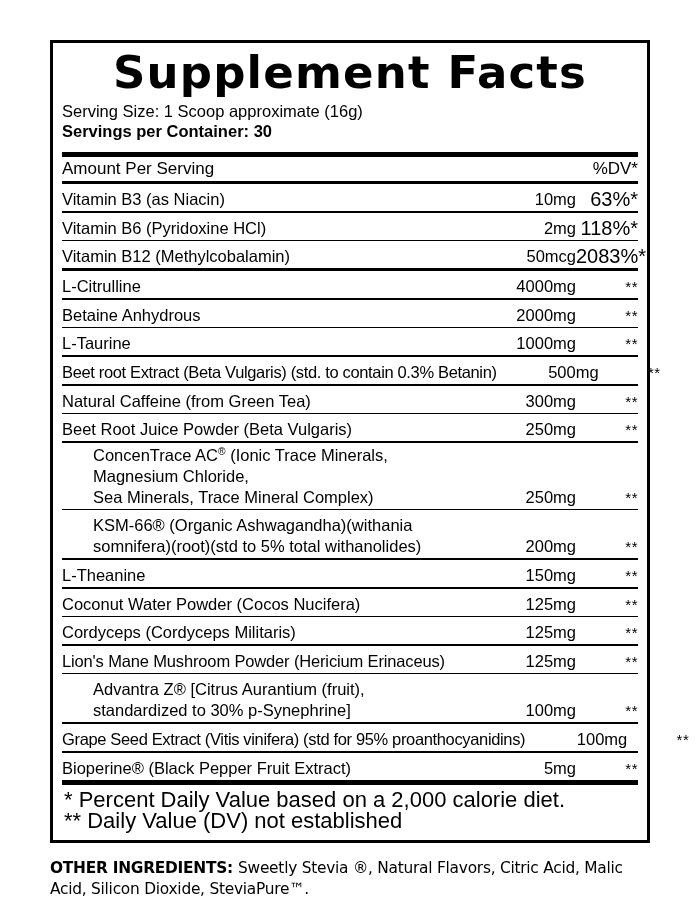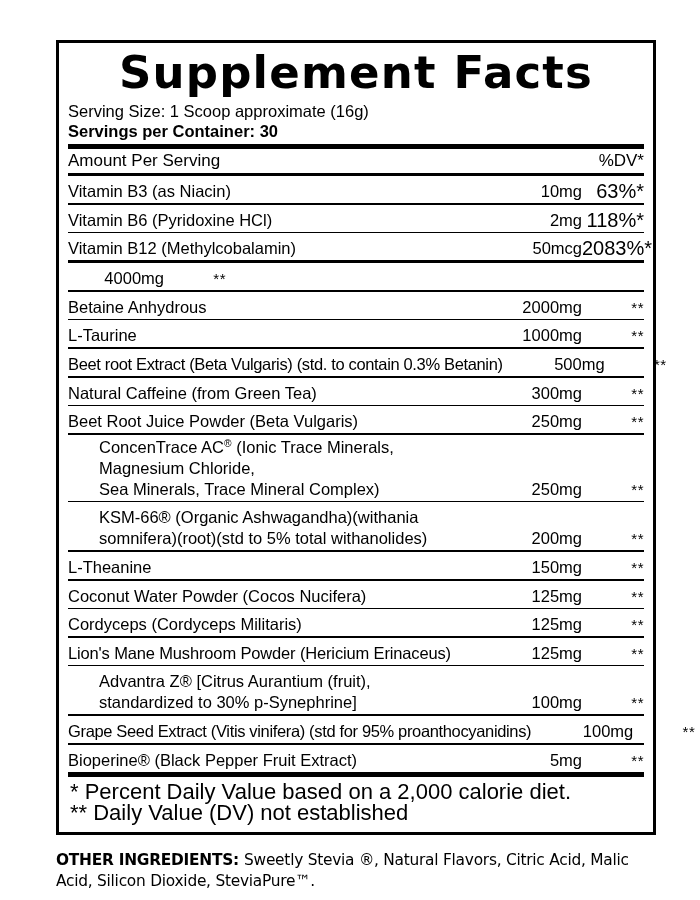--- a/index.html
+++ b/index.html
@@ -11,21 +11,21 @@
   }
 
   body {
     font-family: "Liberation Sans", sans-serif;
     color: #000000;
     -webkit-font-smoothing: antialiased;
   }
 
   .label-wrap {
     position: absolute;
-    left: 56px;
+    left: 50px;
     top: 40px;
     width: 600px;
   }
 
   
   .panel {
     border: 3px solid #000;
     background: #fff;
     padding: 4px 9px 7px 9px;
   }
@@ -38,21 +38,21 @@
     line-height: 54px;
     letter-spacing: 1.2px;
     text-align: center;
     white-space: nowrap;
     margin-top: -1px;
     margin-bottom: 1px;
   }
 
   
   .serving-block {
-    padding-bottom: 3px;
+    padding-bottom: 11px;
   }
   .serving-line {
     font-size: 16.5px;
     line-height: 20px;
     white-space: nowrap;
   }
   .serving-line.bold { font-weight: 700; }
 
   
   .rule-thick { height: 5px; background: #000; }
@@ -177,20 +177,21 @@
 
     <div class="row">
       <div class="nm">Vitamin B12 (Methylcobalamin)</div>
       <div class="amt">50mcg</div>
       <div class="dv">2083%*</div>
     </div>
 
     <div class="rule-mid"></div>
 
     <div class="row">
+      <div class="nm">L-Citrulline</div>
       <div class="amt">4000mg</div>
       <div class="dv stars">**</div>
     </div>
     <div class="rule-thin"></div>
 
     <div class="row">
       <div class="nm">Betaine Anhydrous</div>
       <div class="amt">2000mg</div>
       <div class="dv stars">**</div>
     </div>

